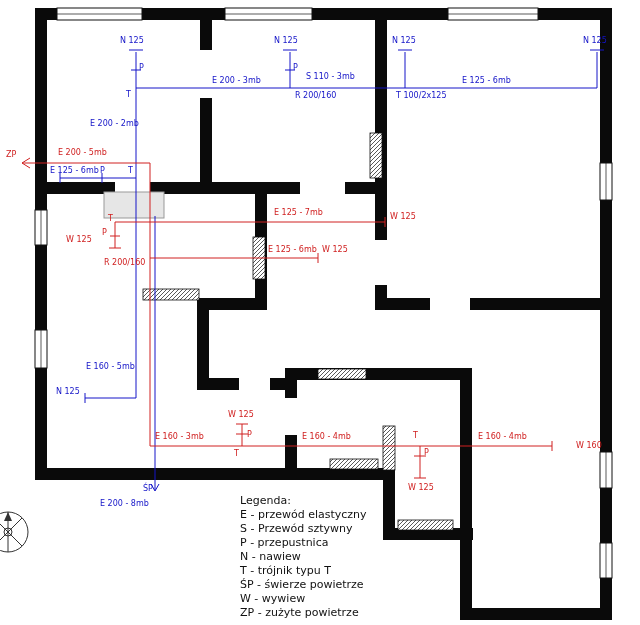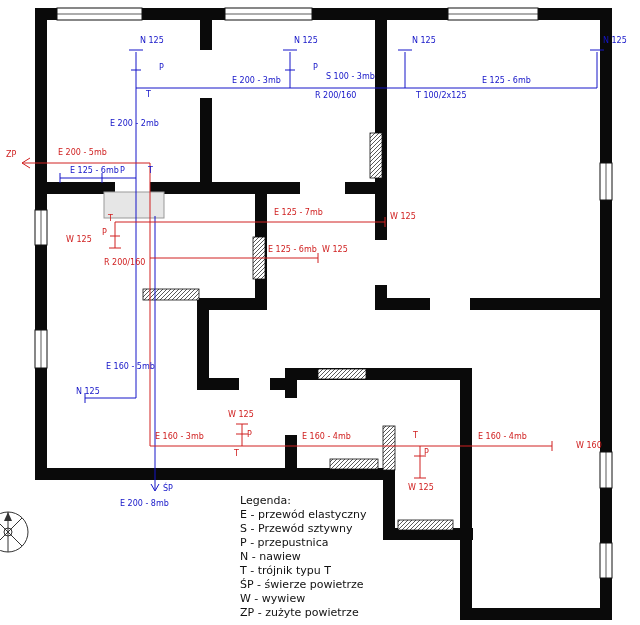--- a/index.html
+++ b/index.html
@@ -5,21 +5,21 @@
   html,body{margin:0;padding:0;background:#fff;}
   #screen{
     position:relative;width:640px;height:625px;background:#ffffff;
     font-family:"DejaVu Sans","Liberation Sans",sans-serif;overflow:hidden;
   }
   #plan-svg{position:absolute;left:0;top:0;}
   .duct-label{
     position:absolute;font-size:8px;line-height:9px;white-space:nowrap;
     letter-spacing:0;
   }
-  .duct-label.blue{color:#1414c8;margin-left:20px;}
+  .duct-label.blue{color:#1414c8;}
   .duct-label.red{color:#d02020;}
   #legend{
     position:absolute;left:240px;top:494px;color:#111;font-size:11px;line-height:14px;
   }
   #legend .legend-title{margin-bottom:0;}
   #legend .legend-item{white-space:nowrap;}
 </style>
 </head>
 <body>
 
@@ -179,21 +179,21 @@
         <div class="legend-item">ZP - zużyte powietrze</div>
       </div>
   </div>
 
 <span class="duct-label blue" style="left: 120px; top: 36px;">N 125</span>
     <span class="duct-label blue" style="left: 139px; top: 63px;">P</span>
     <span class="duct-label blue" style="left: 126px; top: 90px;">T</span>
     <span class="duct-label blue" style="left: 274px; top: 36px;">N 125</span>
     <span class="duct-label blue" style="left: 293px; top: 63px;">P</span>
     <span class="duct-label blue" style="left: 212px; top: 76px; text-align: center;">E 200 - 3mb</span>
-    <span class="duct-label blue" style="left: 306px; top: 72px;">S 100 - 3mb</span>
+    <span class="duct-label blue" style="left: 306px; top: 72px;">S 110 - 3mb</span>
     <span class="duct-label blue" style="left: 295px; top: 91px;">R 200/160</span>
     <span class="duct-label blue" style="left: 396px; top: 91px;">T 100/2x125</span>
     <span class="duct-label blue" style="left: 462px; top: 76px;">E 125 - 6mb</span>
     <span class="duct-label blue" style="left: 392px; top: 36px;">N 125</span>
     <span class="duct-label blue" style="left: 583px; top: 36px;">N 125</span>
     <span class="duct-label blue" style="left: 90px; top: 119px;">E 200 - 2mb</span>
     <span class="duct-label blue" style="left: 50px; top: 166px;">E 125 - 6mb</span>
     <span class="duct-label blue" style="left: 100px; top: 166px;">P</span>
     <span class="duct-label blue" style="left: 128px; top: 166px;">T</span>
     <span class="duct-label blue" style="left: 86px; top: 362px;">E 160 - 5mb</span>

